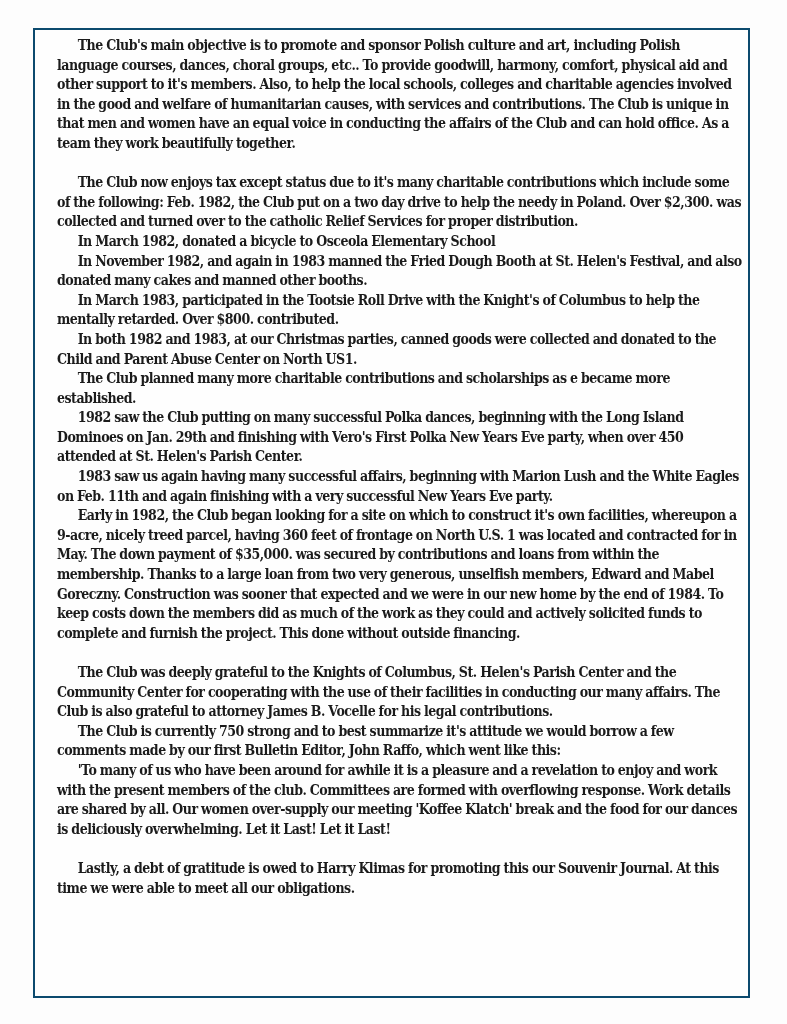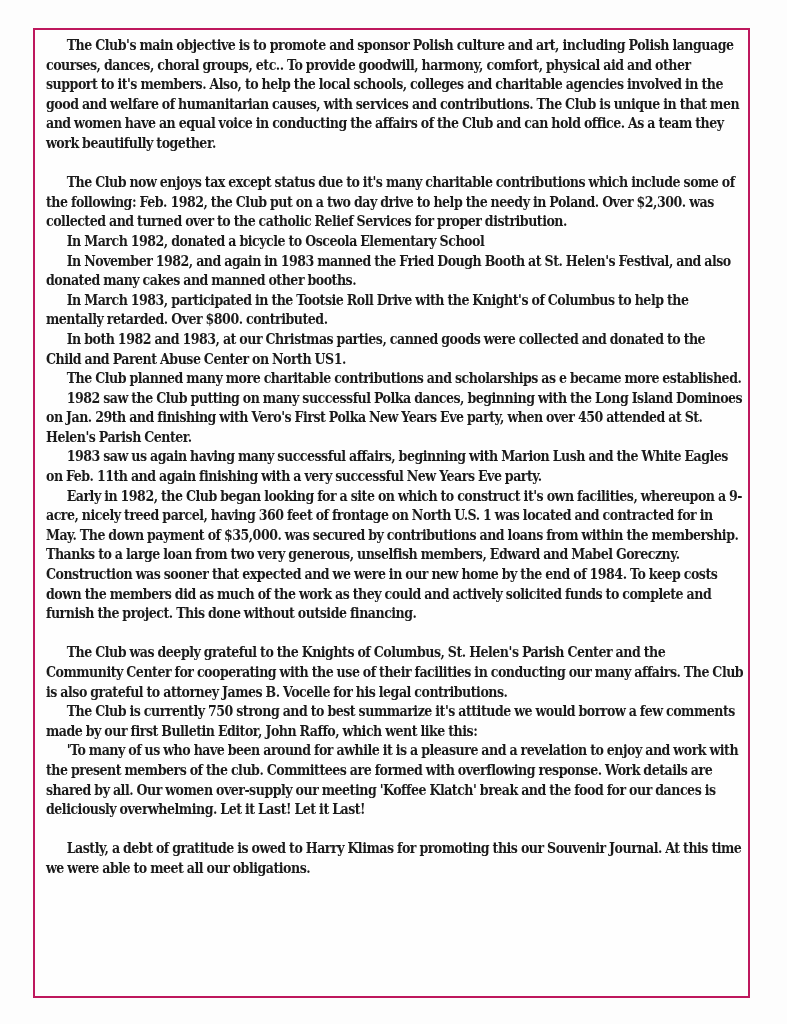--- a/index.html
+++ b/index.html
@@ -12,23 +12,23 @@
     height: 1024px;
     position: relative;
     overflow: hidden;
   }
   .page-box {
     position: absolute;
     left: 33px;
     top: 28px;
     width: 717px;
     height: 970px;
-    border: 2px solid #be185d;
+    border: 2px solid #0c4a6e;
     box-sizing: border-box;
-    padding: 6px 4px 0 11px;
+    padding: 6px 4px 0 22px;
     background: #fefefe;
   }
   .para {
     margin: 0;
     font-family: "DejaVu Serif", "Liberation Serif", serif;
     font-weight: bold;
     font-size: 14px;
     line-height: 19.6px;
     color: #1b1b1b;
     letter-spacing: -0.55px;

